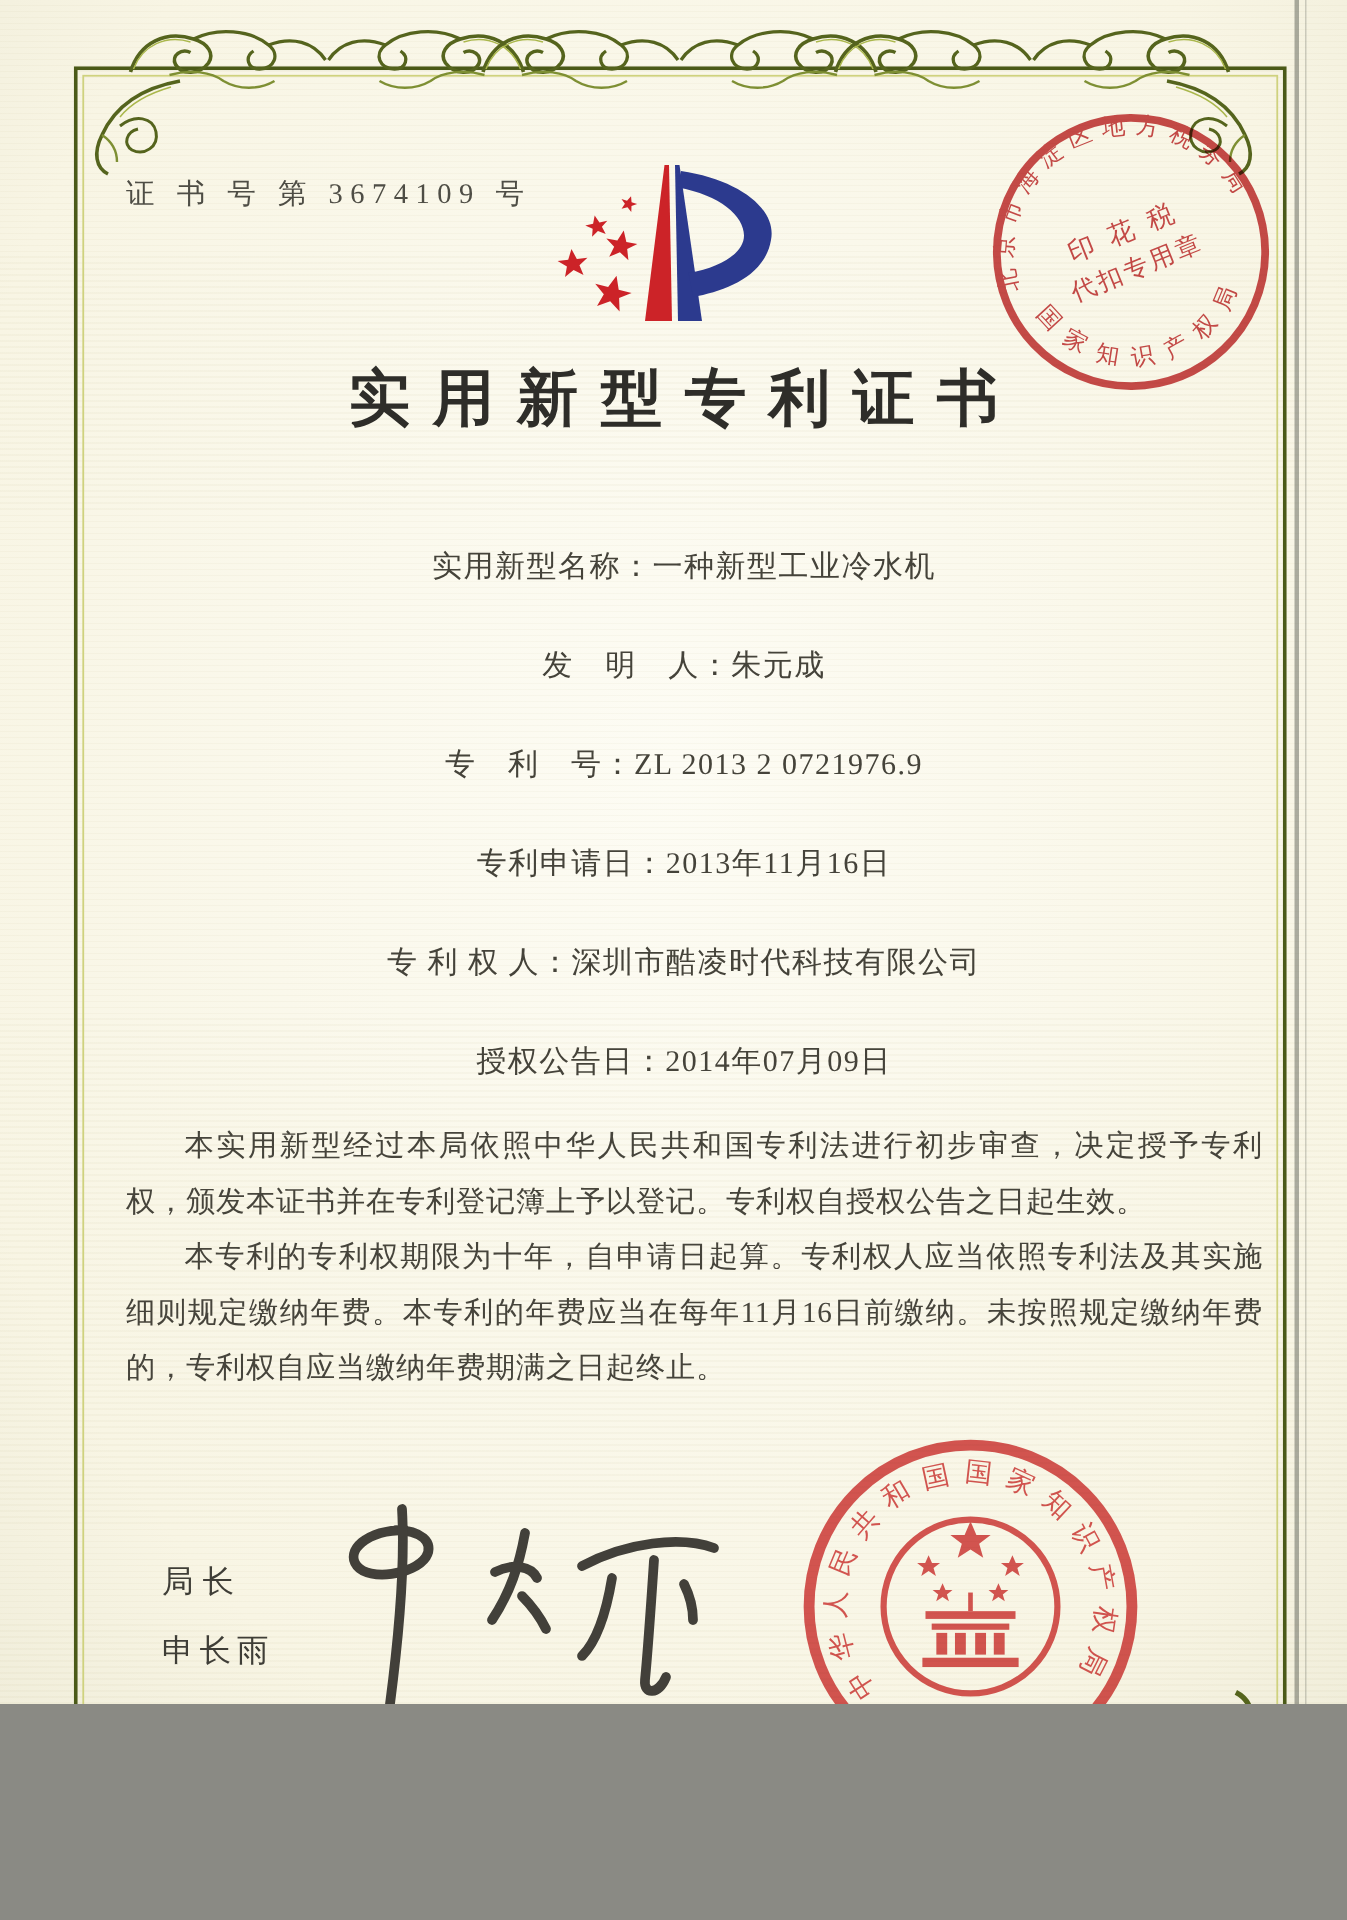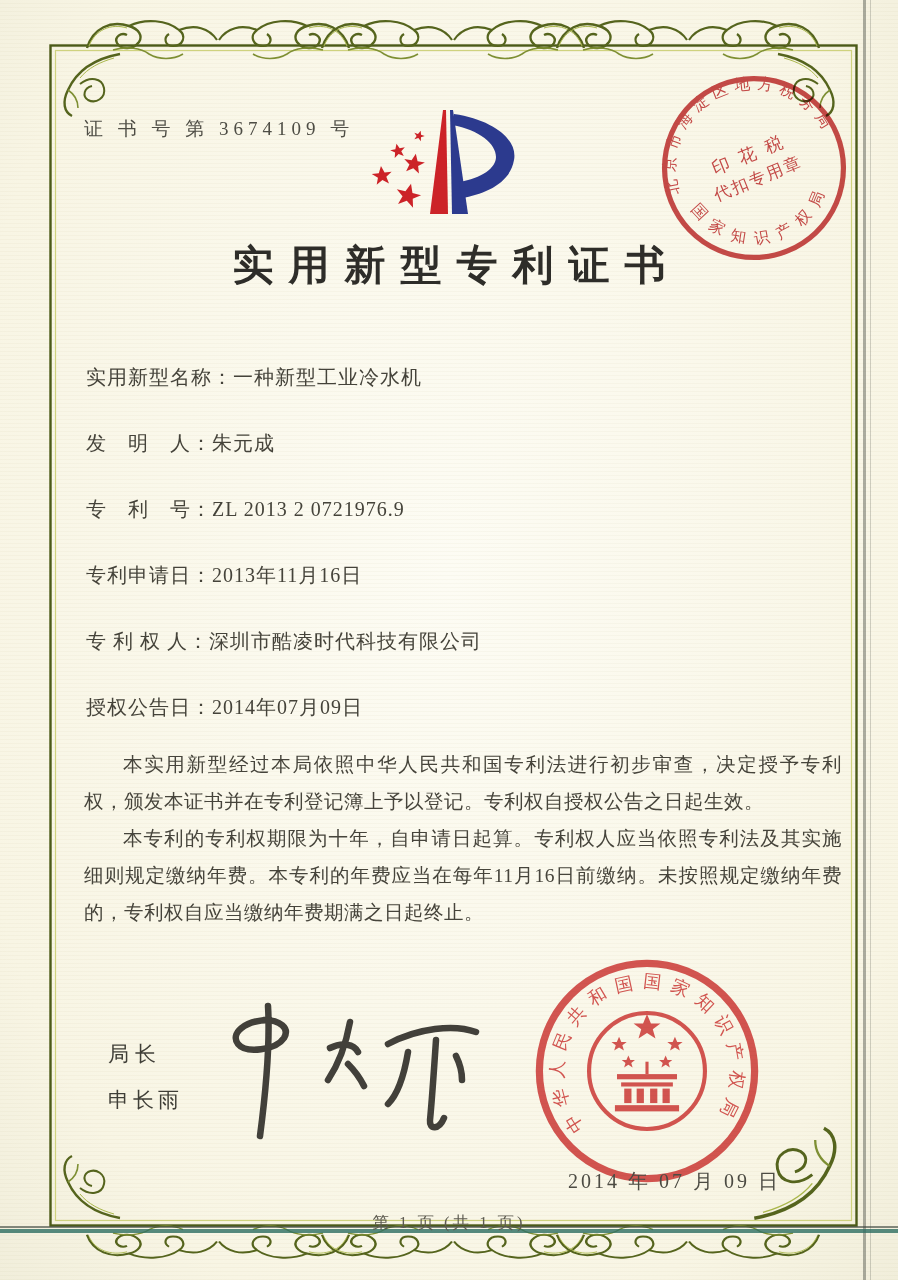--- a/index.html
+++ b/index.html
@@ -1,30 +1,30 @@
 <!DOCTYPE html>
 <html><head>
 <meta charset="utf-8">
 <style>
   html,body{margin:0;padding:0;background:#8a8a84;}
   .page{
-    position:relative;width:898px;height:1280px;margin:0 auto;
+    position:relative;width:898px;height:1136px;margin:0 auto;
     background:#fbf9ee;
     background-image:
       repeating-linear-gradient(0deg, rgba(175,165,115,.06) 0 1px, transparent 1px 4px),
       radial-gradient(ellipse at 50% 45%, #fdfcf4 0%, #f8f5e4 78%, #f1eedb 100%);
     overflow:hidden;
     font-family:"Liberation Serif","DejaVu Serif",serif;
   }
   .abs{position:absolute;}
   .cert-no{left:84px;top:116px;font-size:19px;letter-spacing:5px;color:#4e4d45;}
   .title{left:0;top:238px;width:100%;text-align:center;font-size:41px;font-weight:600;
          letter-spacing:15px;text-indent:15px;color:#2e2d29;}
   .fields{left:86px;top:364px;width:740px;}
-  .field-row{height:66px;font-size:20px;color:#45433a;letter-spacing:1px;white-space:nowrap;}
+  .field-row{height:66px;font-size:20px;color:#45433a;letter-spacing:1px;white-space:nowrap;text-align:center;}
   .field-label{display:inline-block;}
   .paras{left:84px;top:746px;width:758px;}
   .para{font-size:19.5px;line-height:37px;color:#46443b;text-align:justify;
         text-indent:2em;margin:0;letter-spacing:.5px;}
   .director-label{left:108px;top:1040px;font-size:21px;letter-spacing:6px;color:#3f3e37;font-family:"Liberation Sans","DejaVu Sans",sans-serif;}
   .director-name{left:108px;top:1086px;font-size:21px;letter-spacing:4px;color:#3f3e37;font-family:"Liberation Sans","DejaVu Sans",sans-serif;}
   .signature{left:212px;top:998px;width:290px;height:150px;}
   .big-seal{left:528px;top:952px;width:238px;height:238px;opacity:.88;mix-blend-mode:multiply;}
   .seal-date{left:556px;top:1168px;font-size:20px;letter-spacing:3px;color:#4c4b43;z-index:4;margin-left:12px;}
   .tax-stamp{right:40px;top:64px;width:208px;height:208px;opacity:.92;mix-blend-mode:multiply;}

